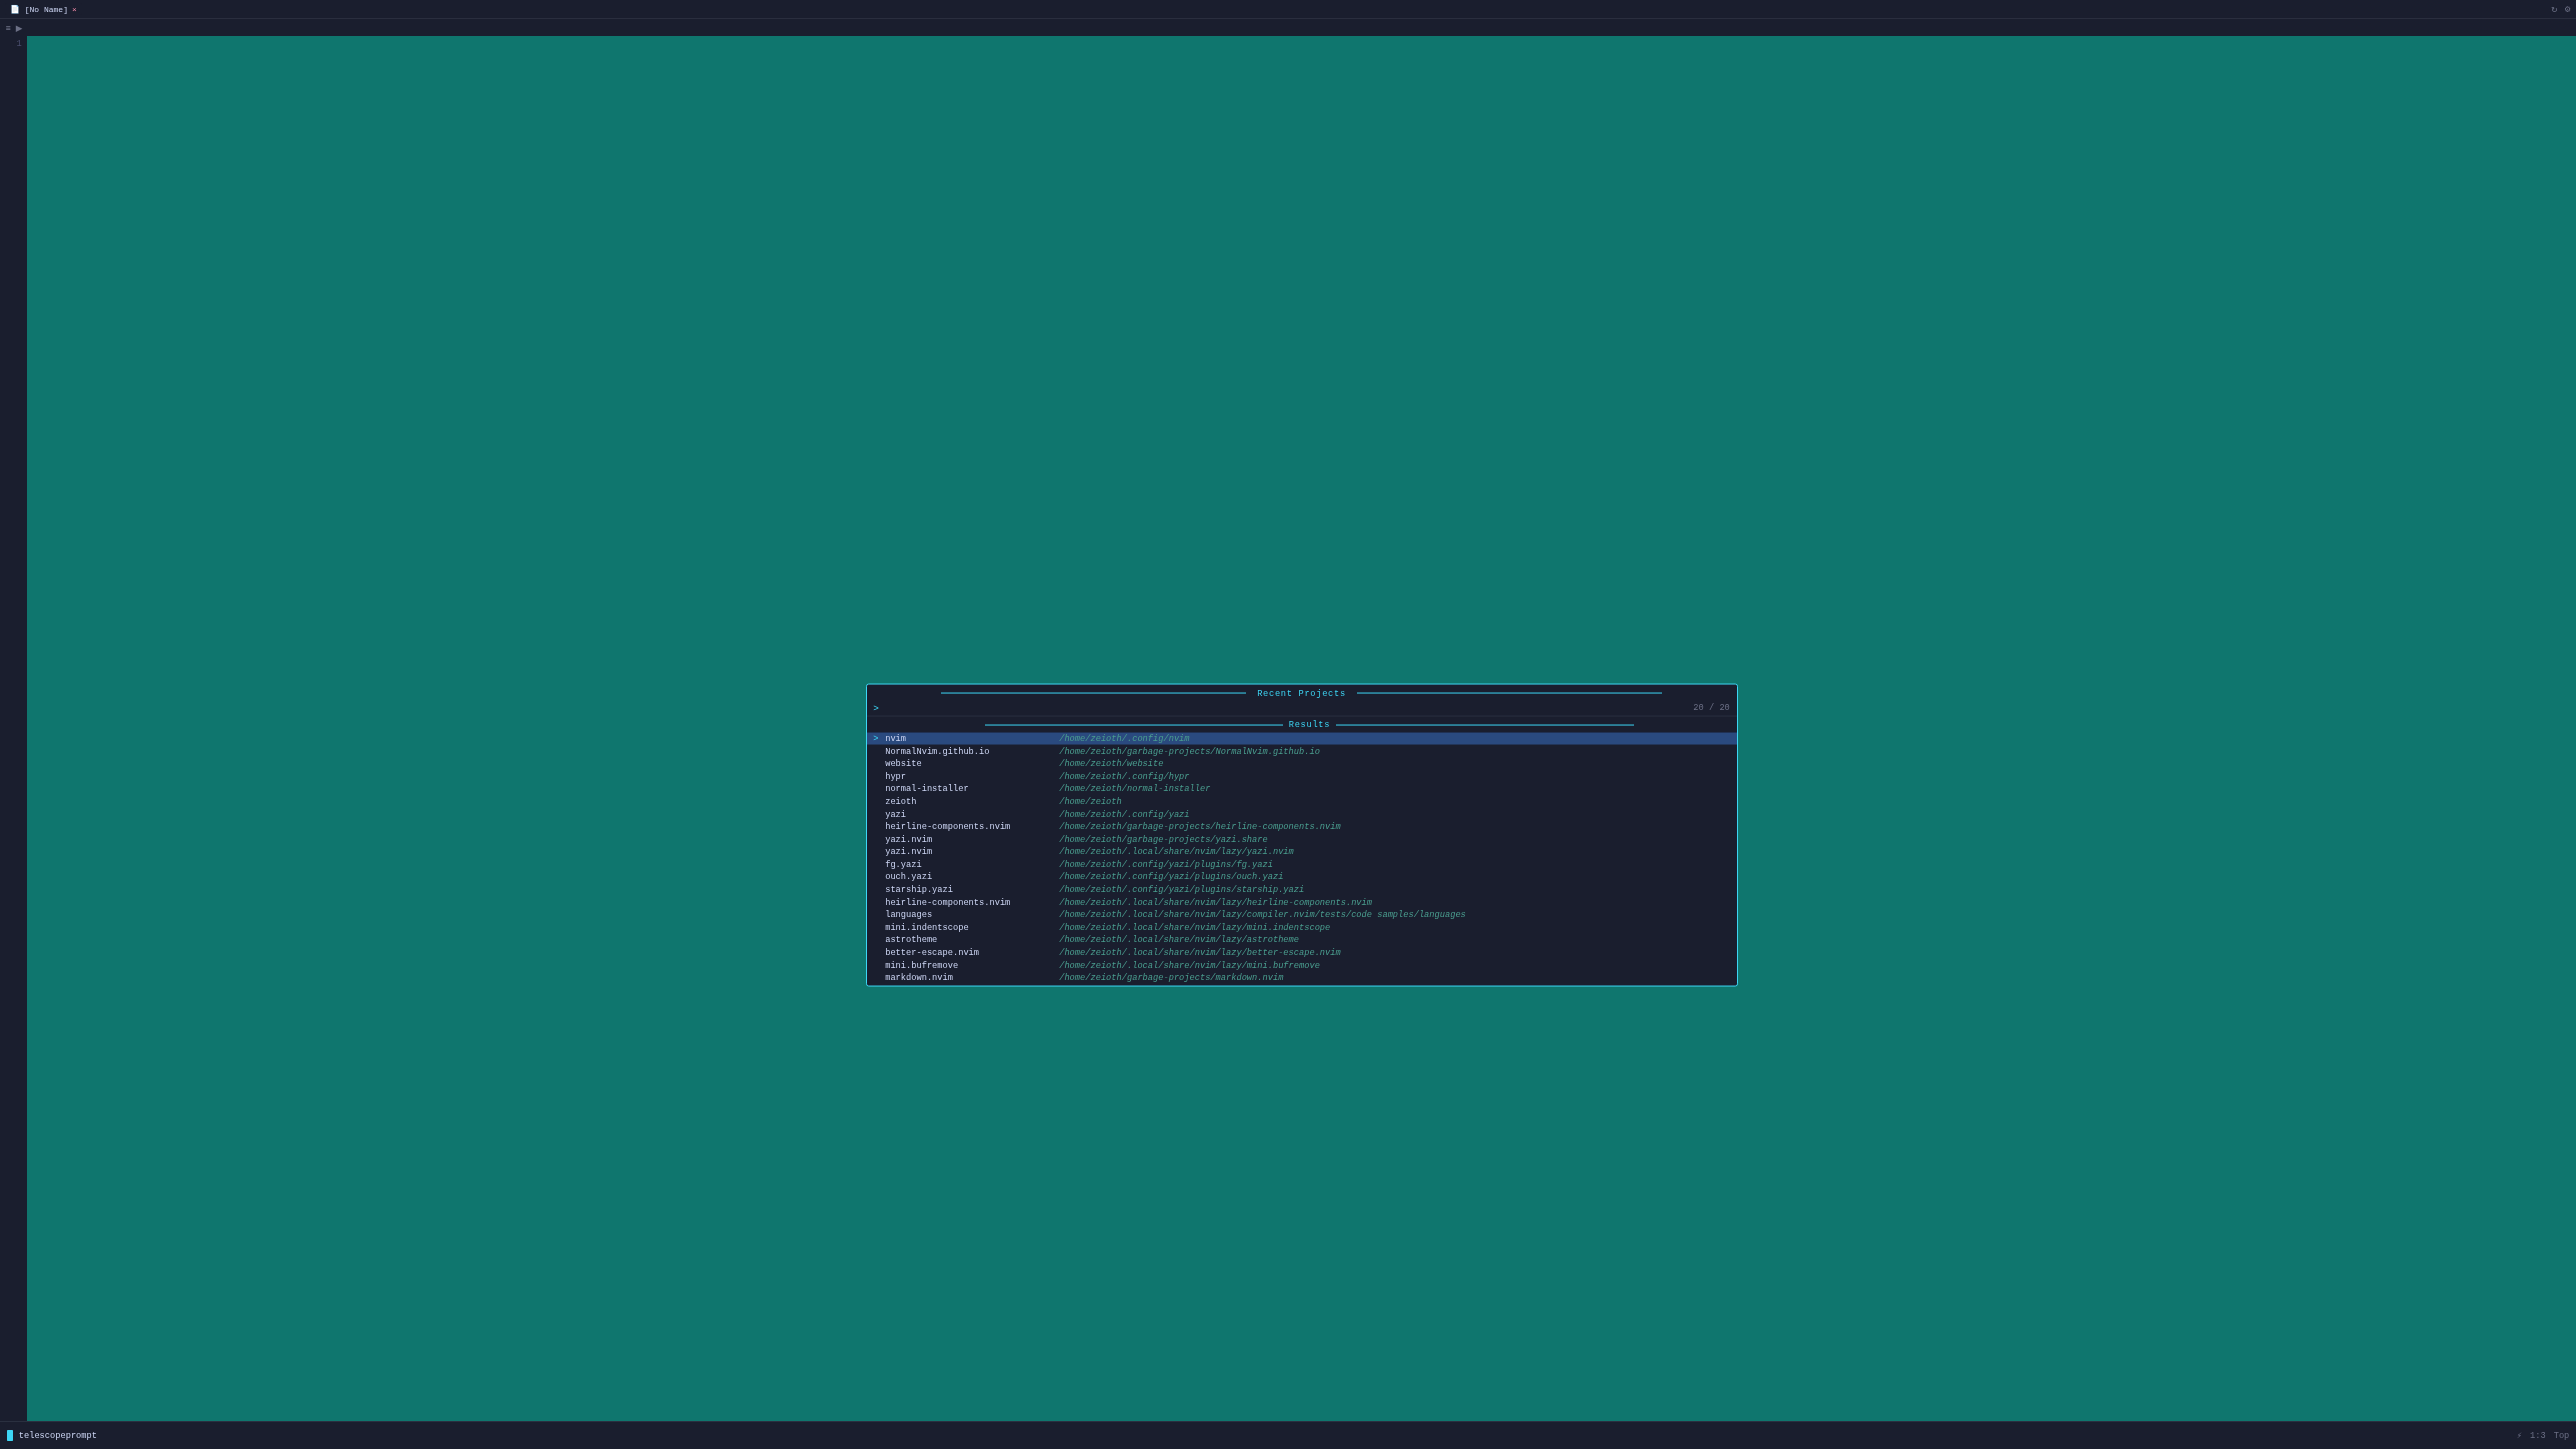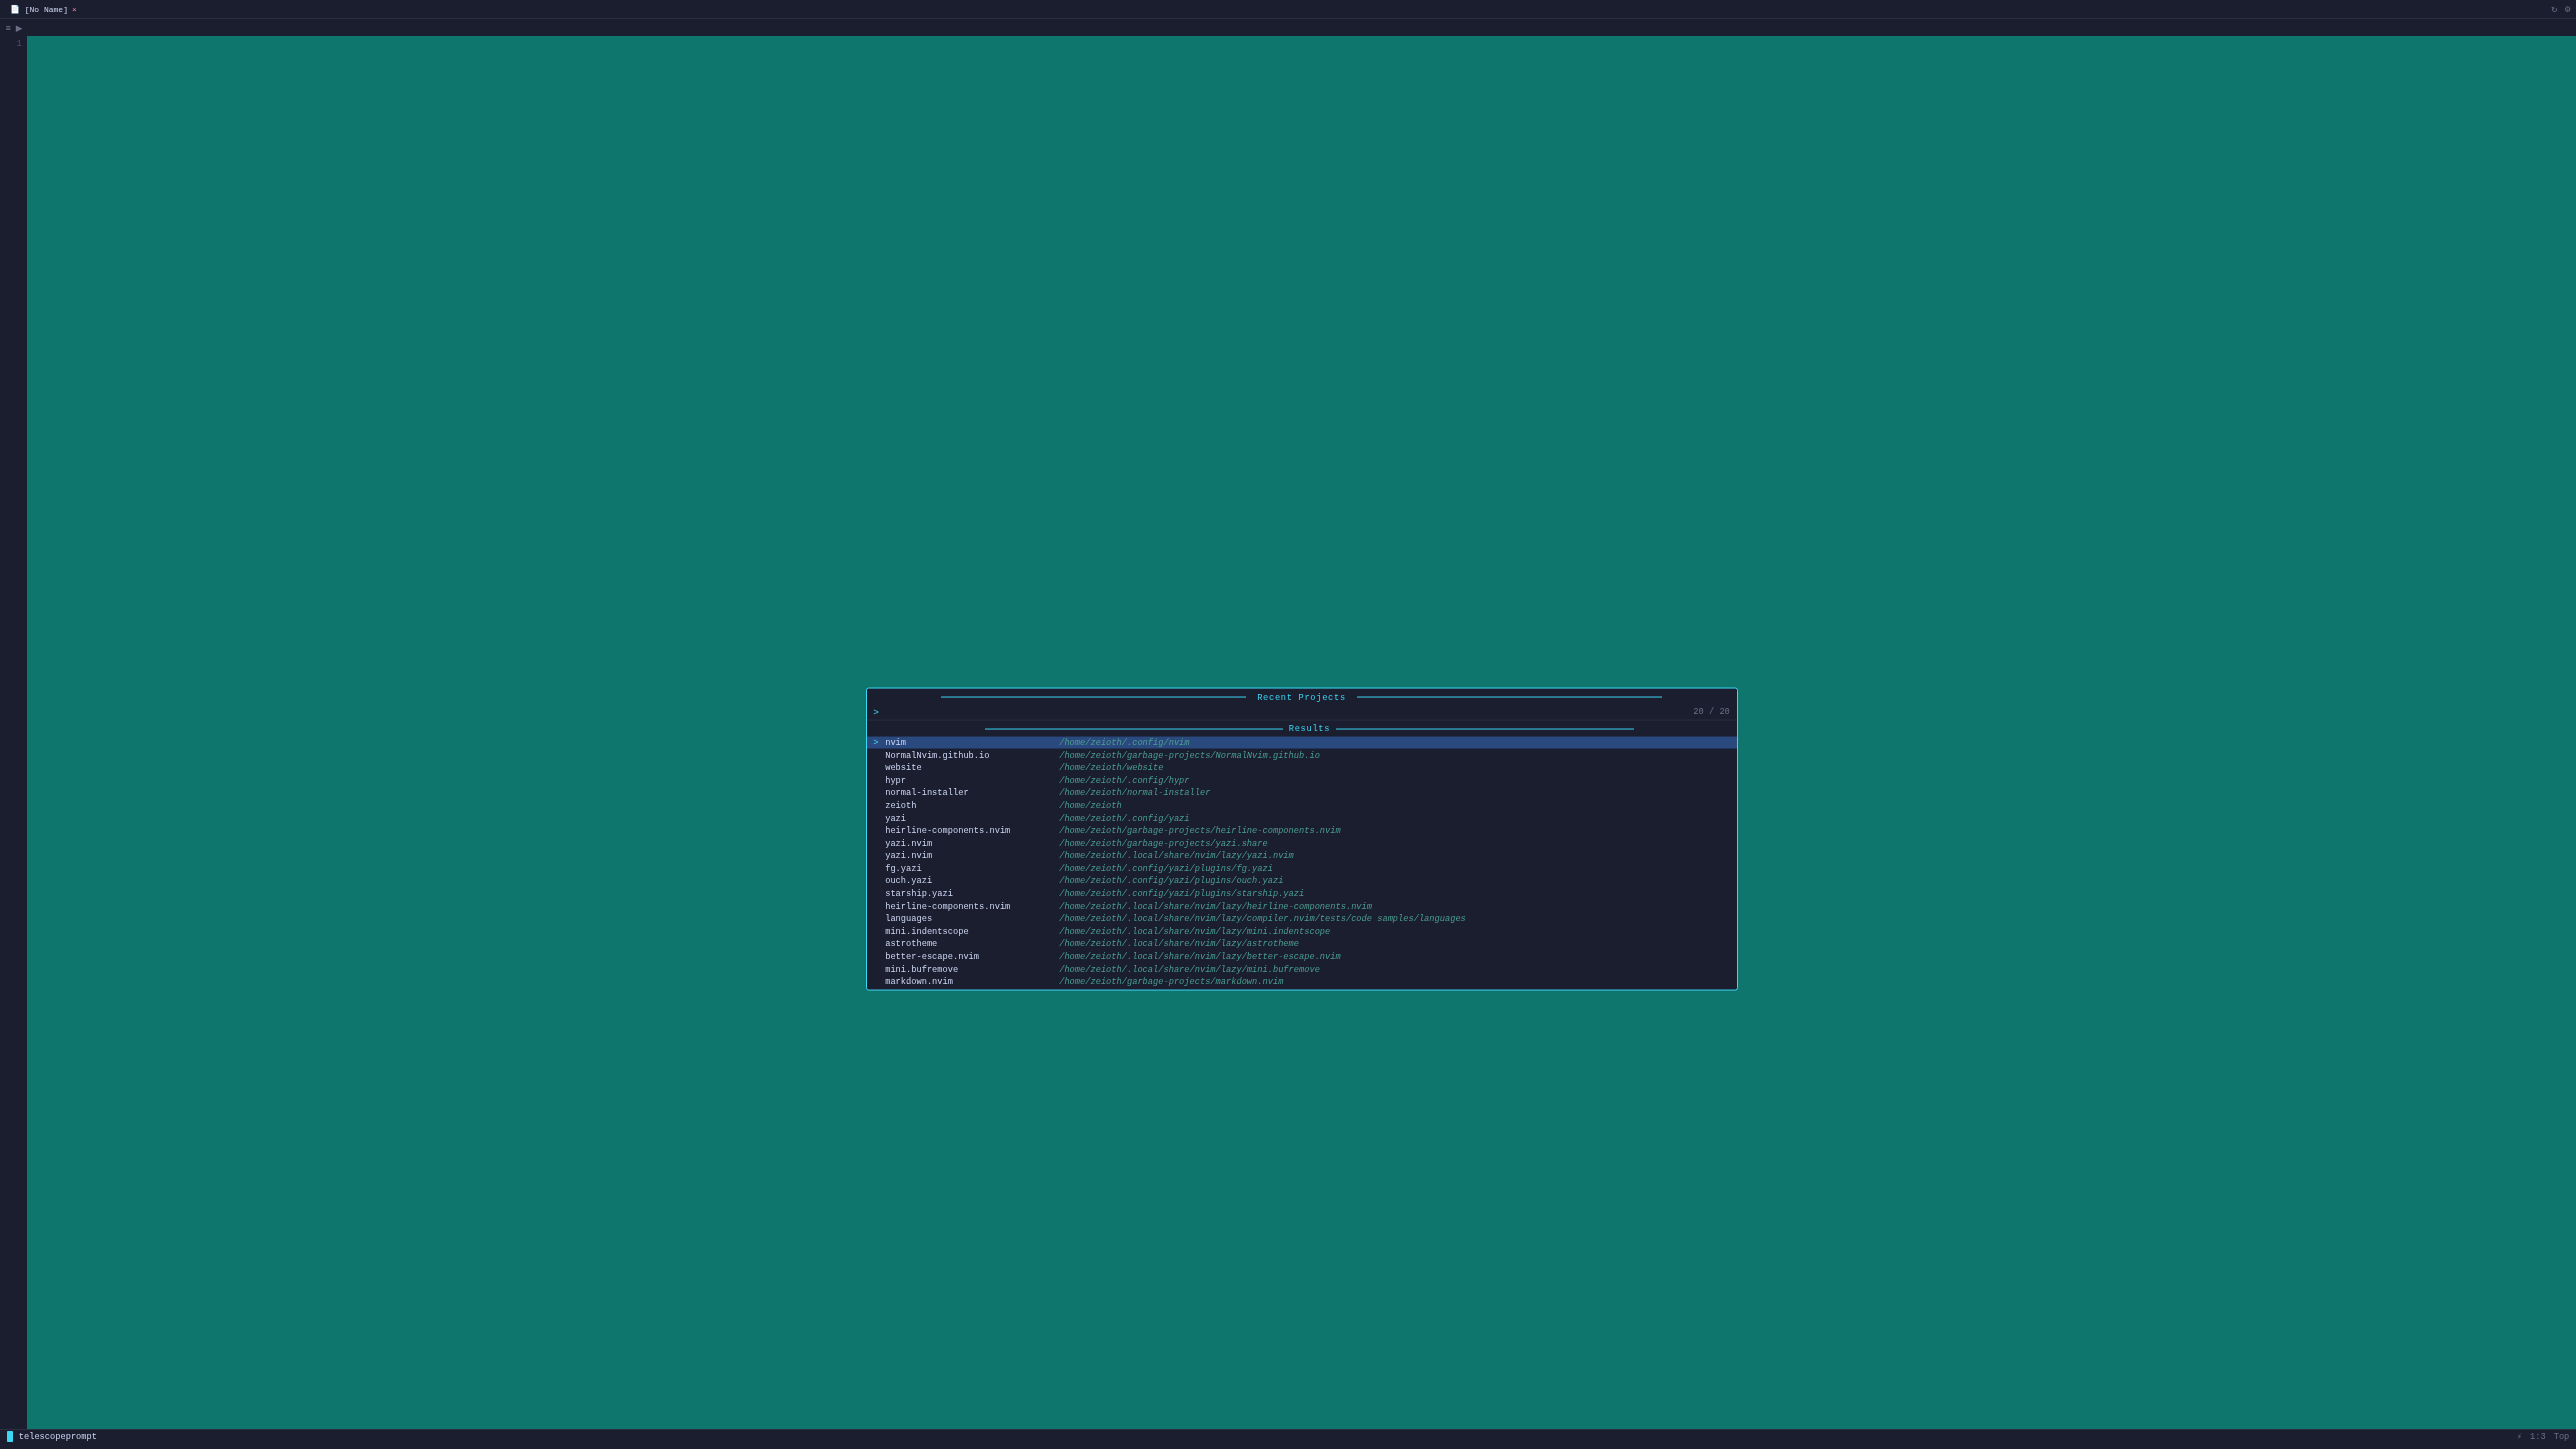--- a/index.html
+++ b/index.html
@@ -242,23 +242,23 @@
     .telescope-item-path {
       color: #4a9e8f;
       font-style: italic;
       flex: 1;
     }
 
     
     .status-bar {
       background-color: #1a1e2e;
       display: flex;
-      align-items: flex-start;
+      align-items: center;
       padding: 1.3px 6.7px;
-      height: 20px;
+      height: 28px;
       flex-shrink: 0;
       border-top: 0.7px solid #2a3040;
     }
 
     .status-left {
       display: flex;
       align-items: center;
       gap: 5.4px;
     }
 

